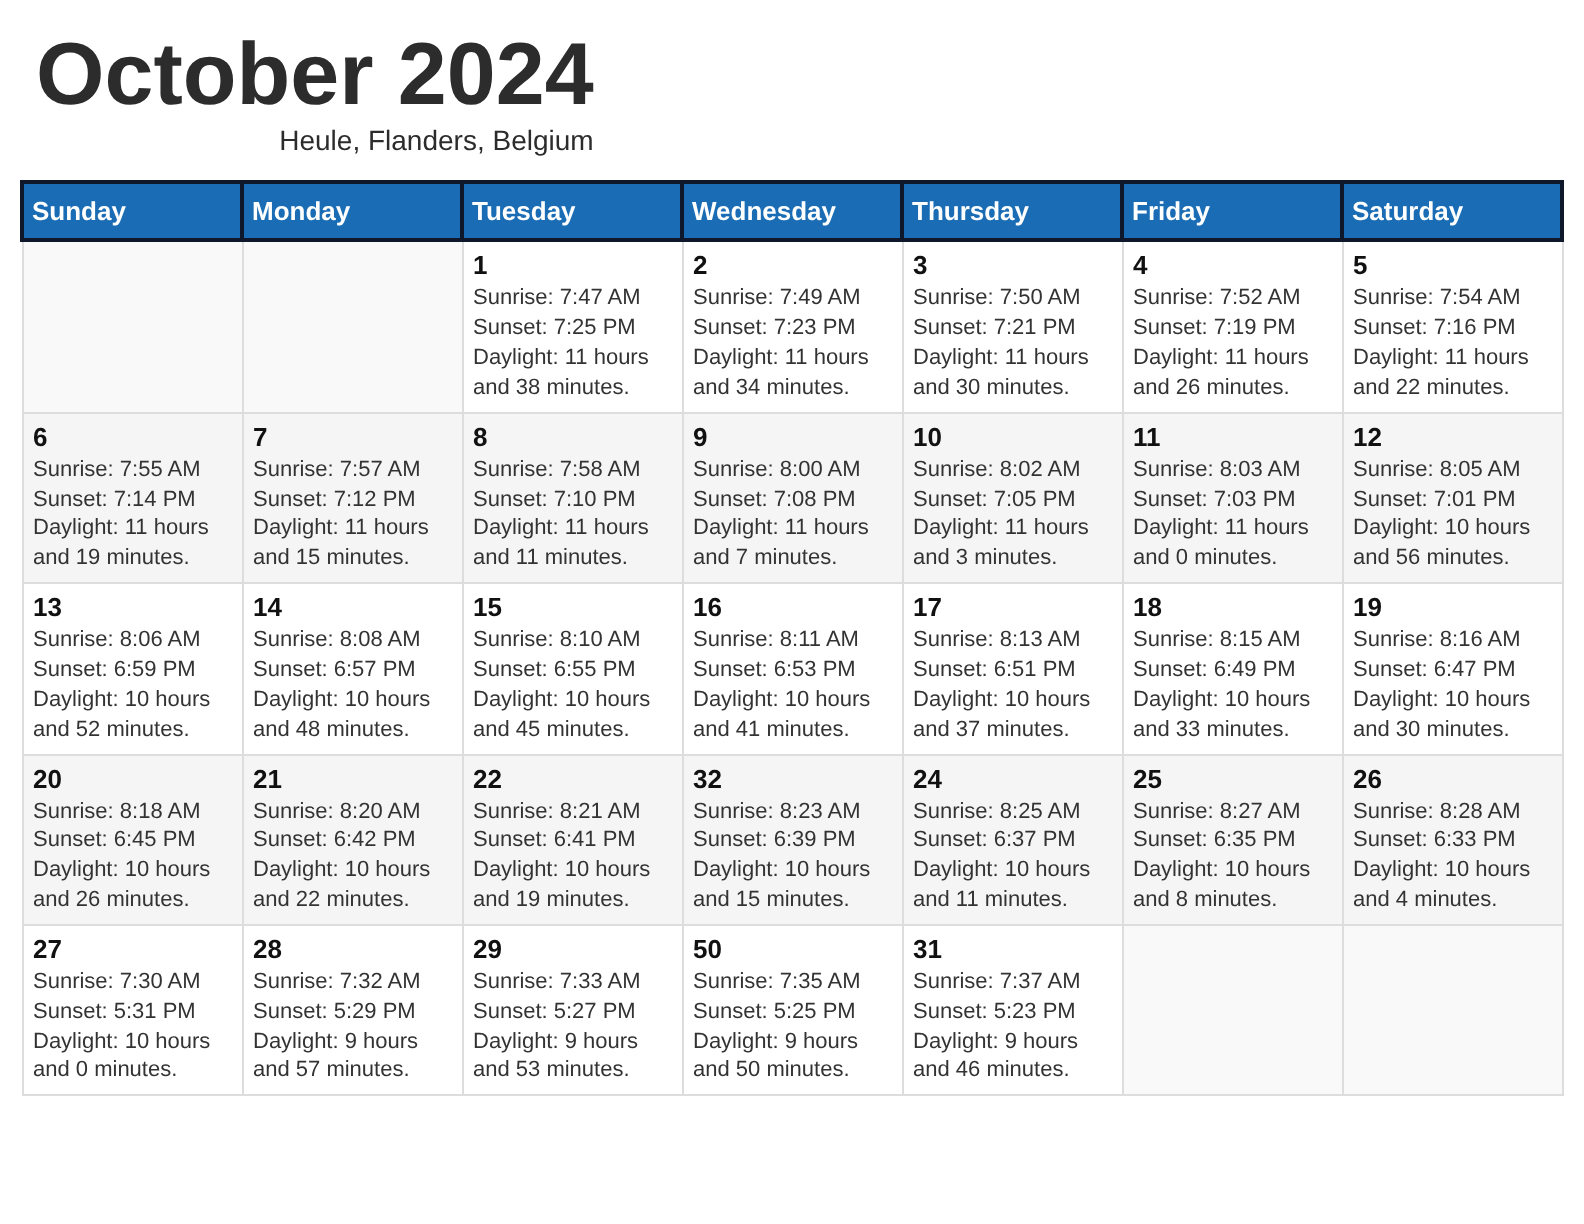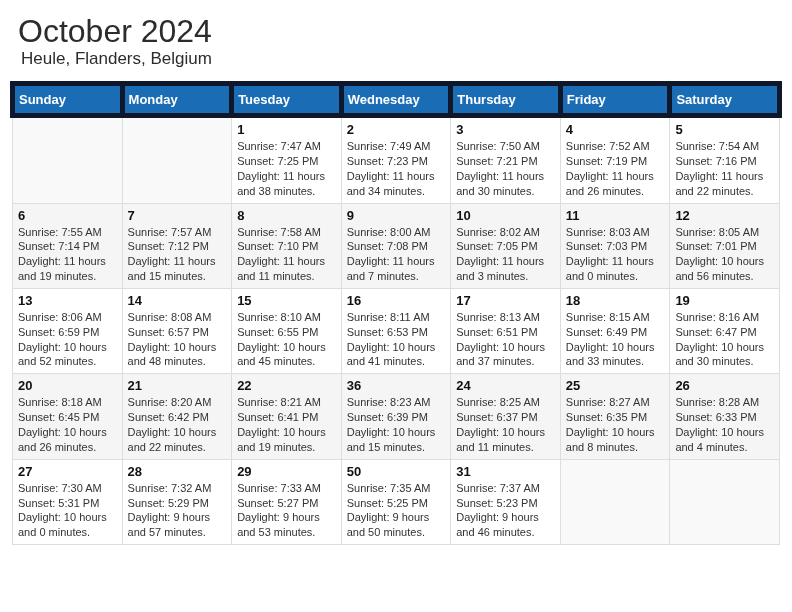--- a/index.html
+++ b/index.html
@@ -26,42 +26,42 @@
       font-size: 22px;
       font-weight: bold;
       color: #2c2c2c;
       line-height: 1;
     }
     .logo-text span { color: #1a6db5; }
     .title-block {
       text-align: right;
     }
     .month-title {
-      font-size: 32px;
-      font-weight: normal;
+      font-size: 44px;
+      font-weight: bold;
       color: #2c2c2c;
       line-height: 1.1;
     }
     .location {
-      font-size: 17px;
+      font-size: 14px;
       color: #2c2c2c;
     }
     table {
       width: 100%;
       border-collapse: collapse;
       border: 1px solid #ccc;
     }
     thead th {
       background: #1a6db5;
       color: #fff;
       font-size: 13px;
       font-weight: bold;
       padding: 6px 4px;
       text-align: left;
-      border: 5px solid #0f172a;
+      border: 2px solid #0f172a;
     }
     td {
       width: calc(100% / 7);
       vertical-align: top;
       padding: 4px 5px;
       font-size: 10.5px;
       color: #222;
       border: 1px solid #ddd;
       min-height: 80px;
       background: #fff;
@@ -238,21 +238,21 @@
 Sunset: 6:42 PM
 Daylight: 10 hours and 22 minutes.</div>
         </td>
         <td>
           <div class="day-num">22</div>
           <div class="cell-info" style="white-space: pre-line;">Sunrise: 8:21 AM
 Sunset: 6:41 PM
 Daylight: 10 hours and 19 minutes.</div>
         </td>
         <td>
-          <div class="day-num">36</div>
+          <div class="day-num">32</div>
           <div class="cell-info" style="white-space: pre-line;">Sunrise: 8:23 AM
 Sunset: 6:39 PM
 Daylight: 10 hours and 15 minutes.</div>
         </td>
         <td>
           <div class="day-num">24</div>
           <div class="cell-info" style="white-space: pre-line;">Sunrise: 8:25 AM
 Sunset: 6:37 PM
 Daylight: 10 hours and 11 minutes.</div>
         </td>

